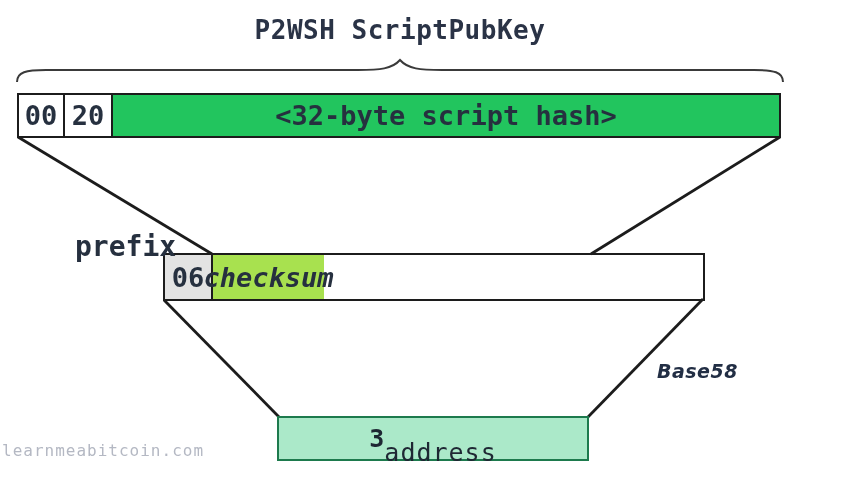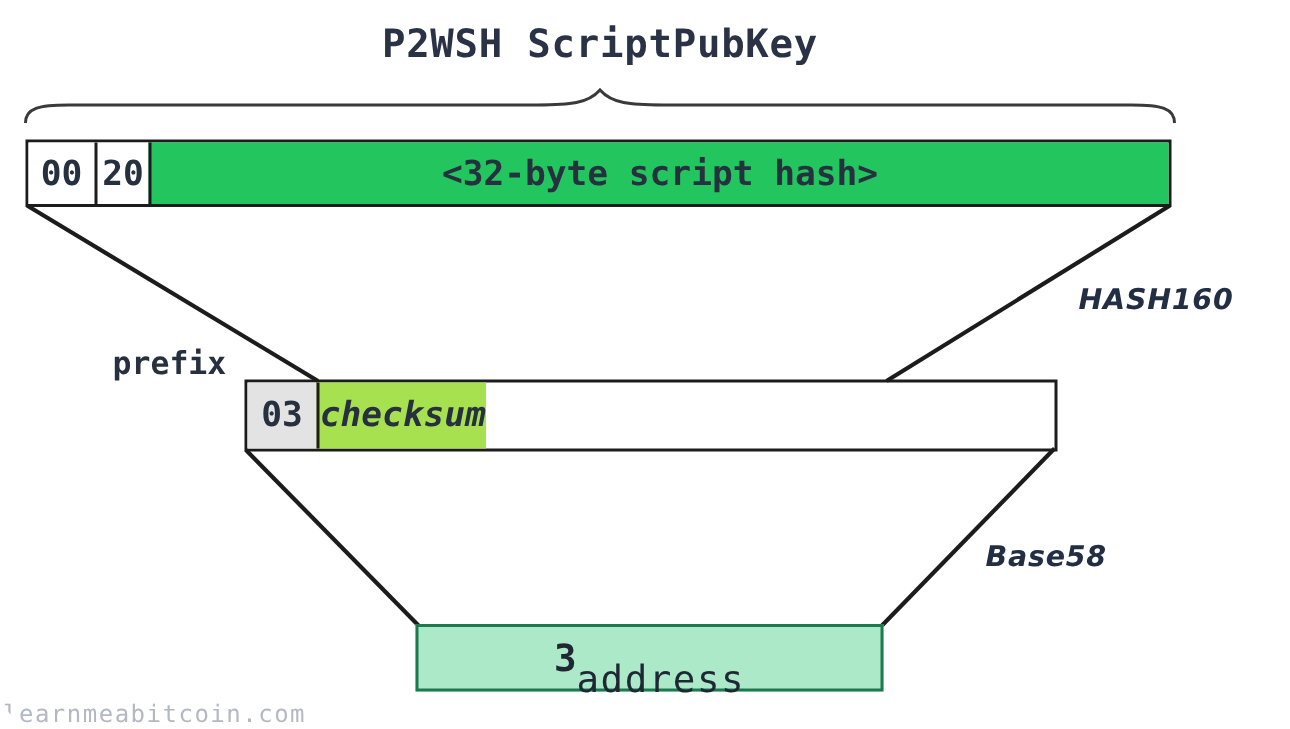--- a/index.html
+++ b/index.html
@@ -19,60 +19,60 @@
     letter-spacing:0.5px;
   }
   .lines{position:absolute;left:0;top:0;width:860px;height:486px;}
   .bar{
     position:absolute;display:flex;
     border:2px solid #1c1c1c;
     box-sizing:border-box;
   }
   .bar .cell{
     display:flex;align-items:center;justify-content:center;
-    font-size:23px;font-weight:700;color:#26303f;
+    font-size:27px;font-weight:700;color:#26303f;
     box-sizing:border-box;
     white-space:nowrap;
   }
   .bar .cell + .cell{border-left:2px solid #1c1c1c;}
   .top-bar{left:17px;top:93px;width:764px;height:45px;}
   .mid-bar{left:163px;top:253px;width:542px;height:48px;}
   .cell-white{background:#ffffff;}
   .cell-orange{background:#22c55e;}
   .cell-gray{background:#e3e3e3;}
   .cell-lime{background:#a8e14f;font-style:italic;}
   .c00{width:44px;}
-  .c20{width:36px;}
+  .c20{width:48px;}
   .cgrow{flex:1;}
   .c05{width:46px;}
   .cchk{width:113px;font-size:20px;}
   .addr-box{
     position:absolute;left:277px;top:416px;width:312px;height:45px;
     background:#abe9c9;border:2px solid #1d7a4d;box-sizing:border-box;
     display:flex;align-items:center;justify-content:center;
     font-size:25px;color:#1e2733;
   }
   .addr-box .b3{font-weight:800;}
   .addr-box .rest{font-weight:400;letter-spacing:1px;margin-top:28px;}
   .ann{
     position:absolute;
-    font-size:21px;font-weight:700;color:#26303f;
+    font-size:28px;font-weight:700;color:#26303f;
     white-space:nowrap;
   }
   .ann-prefix{left:75px;top:230px;}
   .ann-italic{
     font-family:"DejaVu Sans","Liberation Sans",sans-serif;
     font-style:italic;font-weight:600;font-size:19px;
     color:#222e44;letter-spacing:0.5px;
   }
   .ann-hash160{left:719px;top:189px;}
   .ann-base58{left:657px;top:360px;}
   .watermark{
     position:absolute;left:2px;top:441px;
-    font-size:16px;color:#b4b8c3;letter-spacing:1px;margin-top:25px;
+    font-size:16px;color:#b4b8c3;letter-spacing:1px;
   }
 </style>
 </head>
 <body>
 
 <div class="canvas">
 
   <svg class="lines" width="860" height="486" viewBox="0 0 860 486">
     <path d="M 17 82 C 17 72, 26 70, 46 70 L 358 70 C 380 70, 392 69, 400 60 C 408 69, 420 70, 442 70 L 754 70 C 774 70, 783 72, 783 82" fill="none" stroke="#3a3a3a" stroke-width="2"></path>
     <line x1="18" y1="137" x2="212" y2="254" stroke="#1c1c1c" stroke-width="2.8"></line>
@@ -83,26 +83,25 @@
 
   <div class="title">P2WSH ScriptPubKey</div>
 
   <div class="bar top-bar">
     <div class="cell cell-white c00">00</div>
     <div class="cell cell-white c20">20</div>
     <div class="cell cell-orange cgrow">&lt;32-byte script hash&gt;</div>
   </div>
 
   <div class="bar mid-bar">
-    <div class="cell cell-gray c05">03</div>
+    <div class="cell cell-gray c05">06</div>
     <div class="cell cell-lime cchk">checksum</div>
   </div>
 
   <div class="ann ann-prefix">prefix</div>
-  <div class="ann ann-italic ann-hash160">HASH160</div>
   <div class="ann ann-italic ann-base58">Base58</div>
 
   <div class="addr-box">
     <span class="b3">3</span>
       <span class="rest">address</span>
   </div>
 
   <div class="watermark">learnmeabitcoin.com</div>
 
 </div>

